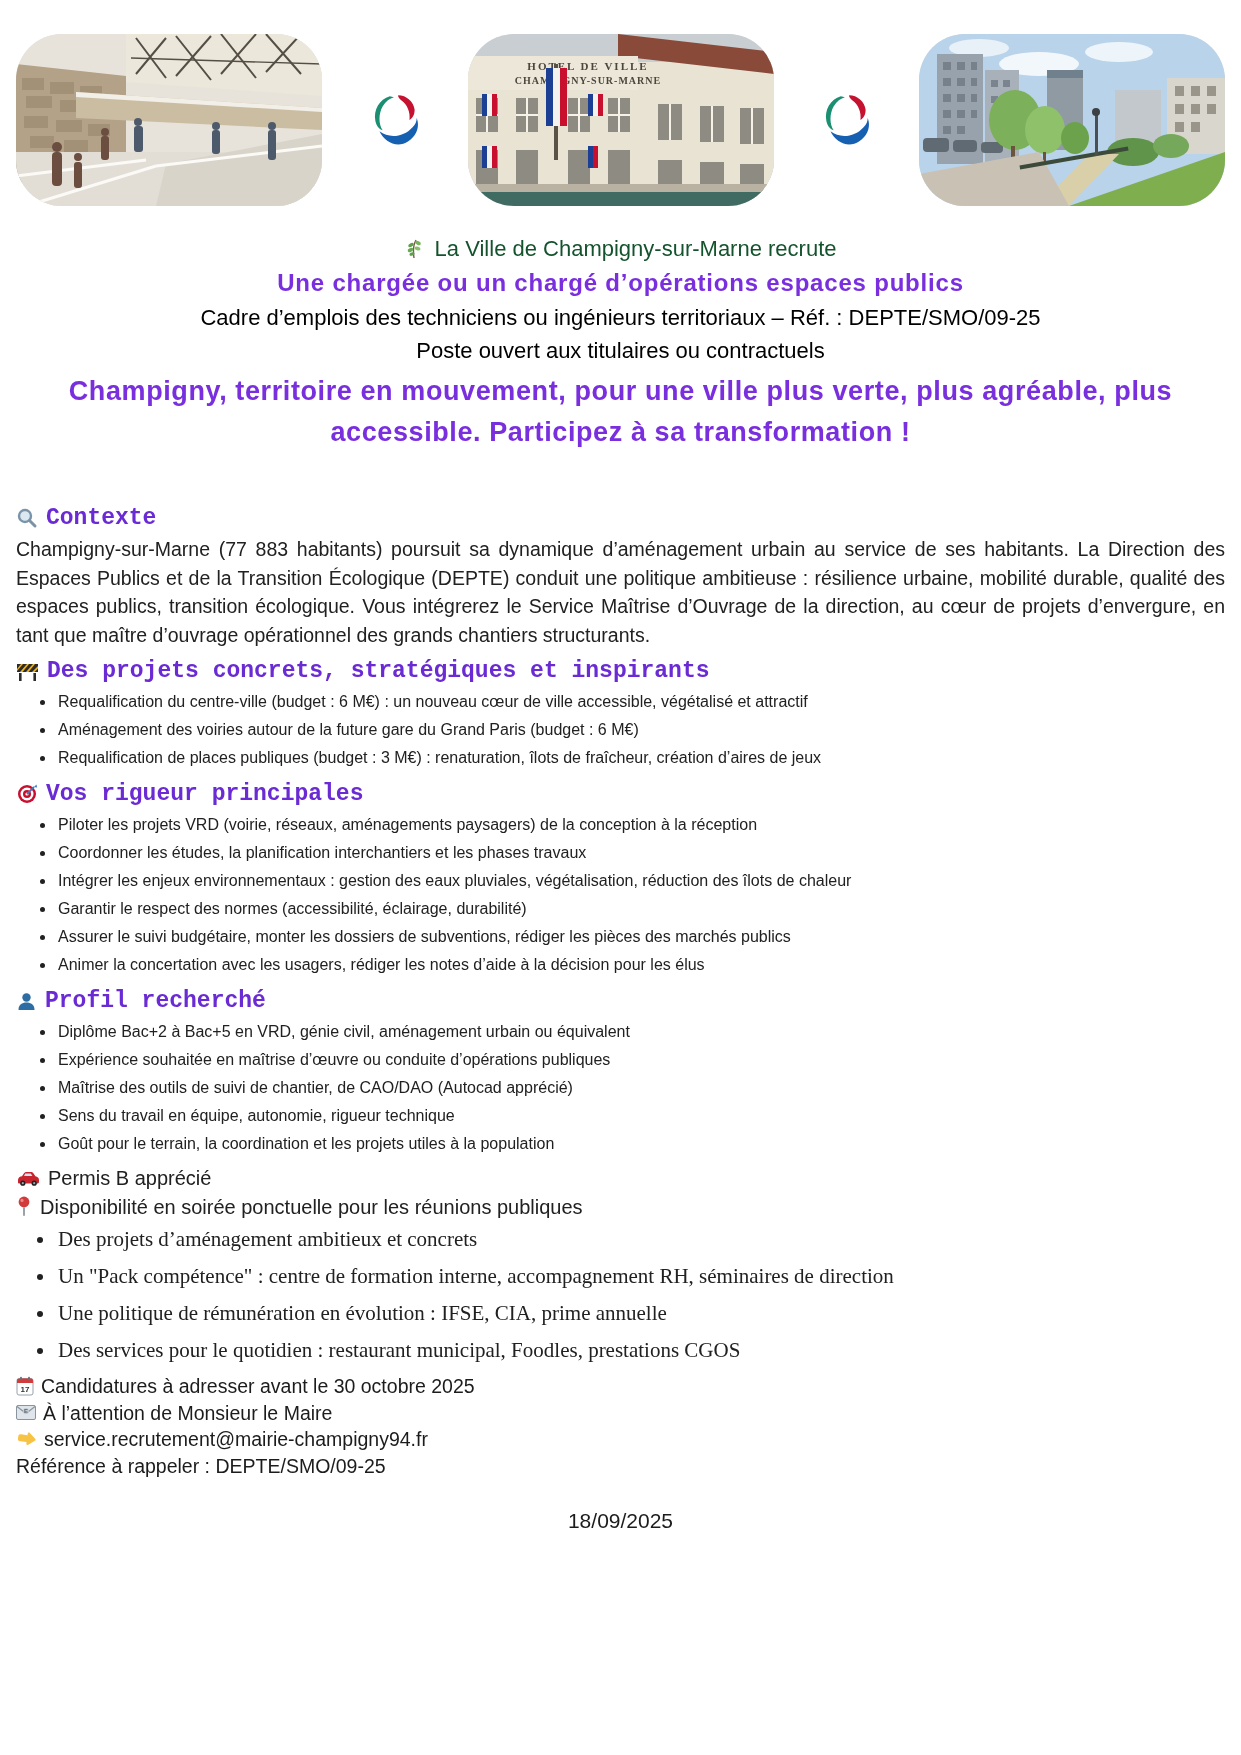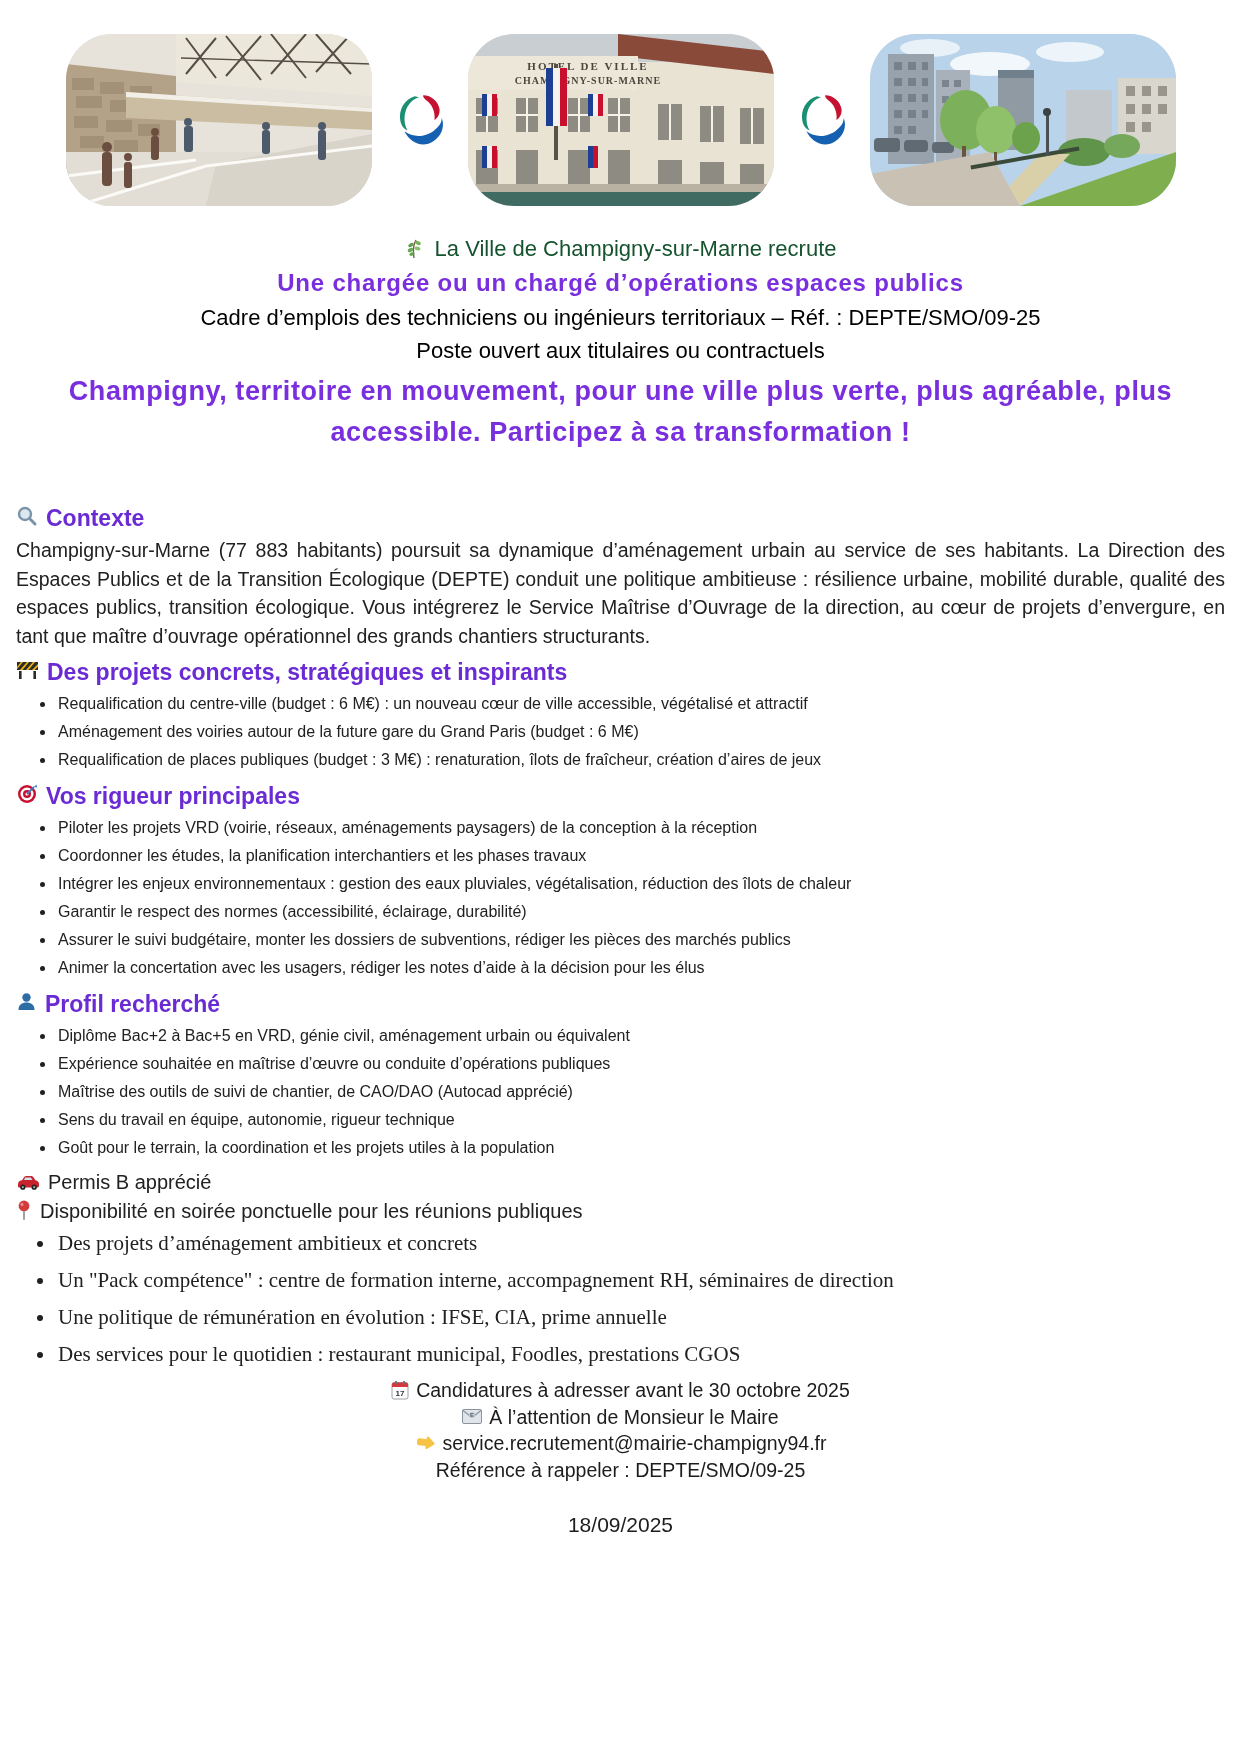--- a/index.html
+++ b/index.html
@@ -1,48 +1,48 @@
 <!DOCTYPE html>
 <html><head>
 <meta charset="utf-8">
 <style>
   * { box-sizing: border-box; }
   html,body { margin:0; padding:0; background:#ffffff; }
   body { width:1241px; font-family:"Liberation Sans", sans-serif; color:#212121; }
   .page { width:1241px; height:1755px; overflow:hidden; position:relative; padding:0 16px; }
 
   
-  .photo-strip { display:flex; align-items:center; justify-content:center; margin-top:34px; }
+  .photo-strip { display:flex; align-items:center; justify-content:space-between; margin-top:34px; }
   .photo { width:306px; height:172px; border-radius:46px; overflow:hidden; flex:0 0 auto; background:#ddd; }
   .photo svg { display:block; width:100%; height:100%; }
   .logo-gap { width:96px; display:flex; align-items:center; justify-content:center; flex:0 0 auto; }
   .logo-gap svg { width:62px; height:62px; }
 
   
   .intro { text-align:center; margin-top:26px; }
   .intro-line { font-size:22px; line-height:33px; color:#14532d; }
   .intro-line .ic { vertical-align:-3px; margin-right:4px; }
   .job-title { font-size:24px; font-weight:700; color:#7A2FDF; letter-spacing:0.8px; line-height:36px; }
   .cadre-line, .poste-line { font-size:22px; line-height:33px; color:#000000; }
   .tagline { font-size:27px; font-weight:700; color:#7A2FDF; letter-spacing:0.6px; line-height:41px; margin-top:4px; }
 
   
   .content { margin-top:52px; }
-  .sec-h { display:flex; align-items:flex-start; gap:8px; font-size:23px; font-weight:700; color:#6A2BD4; margin:9px 0 4px 0; }
+  .sec-h { display:flex; align-items:center; gap:8px; font-size:23px; font-weight:700; color:#6A2BD4; margin:9px 0 4px 0;font-family:Liberation Mono, monospace; }
   .sec-h .ic { flex:0 0 auto; display:inline-flex; }
   p.body { font-size:19.5px; line-height:28.5px; text-align:justify; margin:2px 0 6px 0; }
   ul.blist { margin:2px 0 6px 0; padding-left:40px; }
   ul.blist li { font-size:16px; line-height:28px; padding-left:2px; }
   ul.blist.wide li { font-size:21px; line-height:33px; margin-bottom:4px;font-family:Liberation Serif, serif; }
   .note-line { display:flex; align-items:center; gap:8px; font-size:20px; line-height:28px; margin:1px 0; }
   .note-line .ic { flex:0 0 auto; }
 
   
   .footer { text-align:center; margin-top:2px; }
-  .f-line { display:flex; align-items:center; justify-content:center; gap:7px; font-size:19.5px; line-height:26.5px; color:#1c1c1c; }
+  .f-line { display:flex; align-items:center; gap:7px; font-size:19.5px; line-height:26.5px; color:#1c1c1c; }
   .date-line { text-align:center; font-size:21px; color:#1c1c1c; margin-top:30px; }
 
   .ic svg { display:block; }
 </style>
 </head>
 <body>
 
 <div class="page">
 
   <div class="photo-strip">

